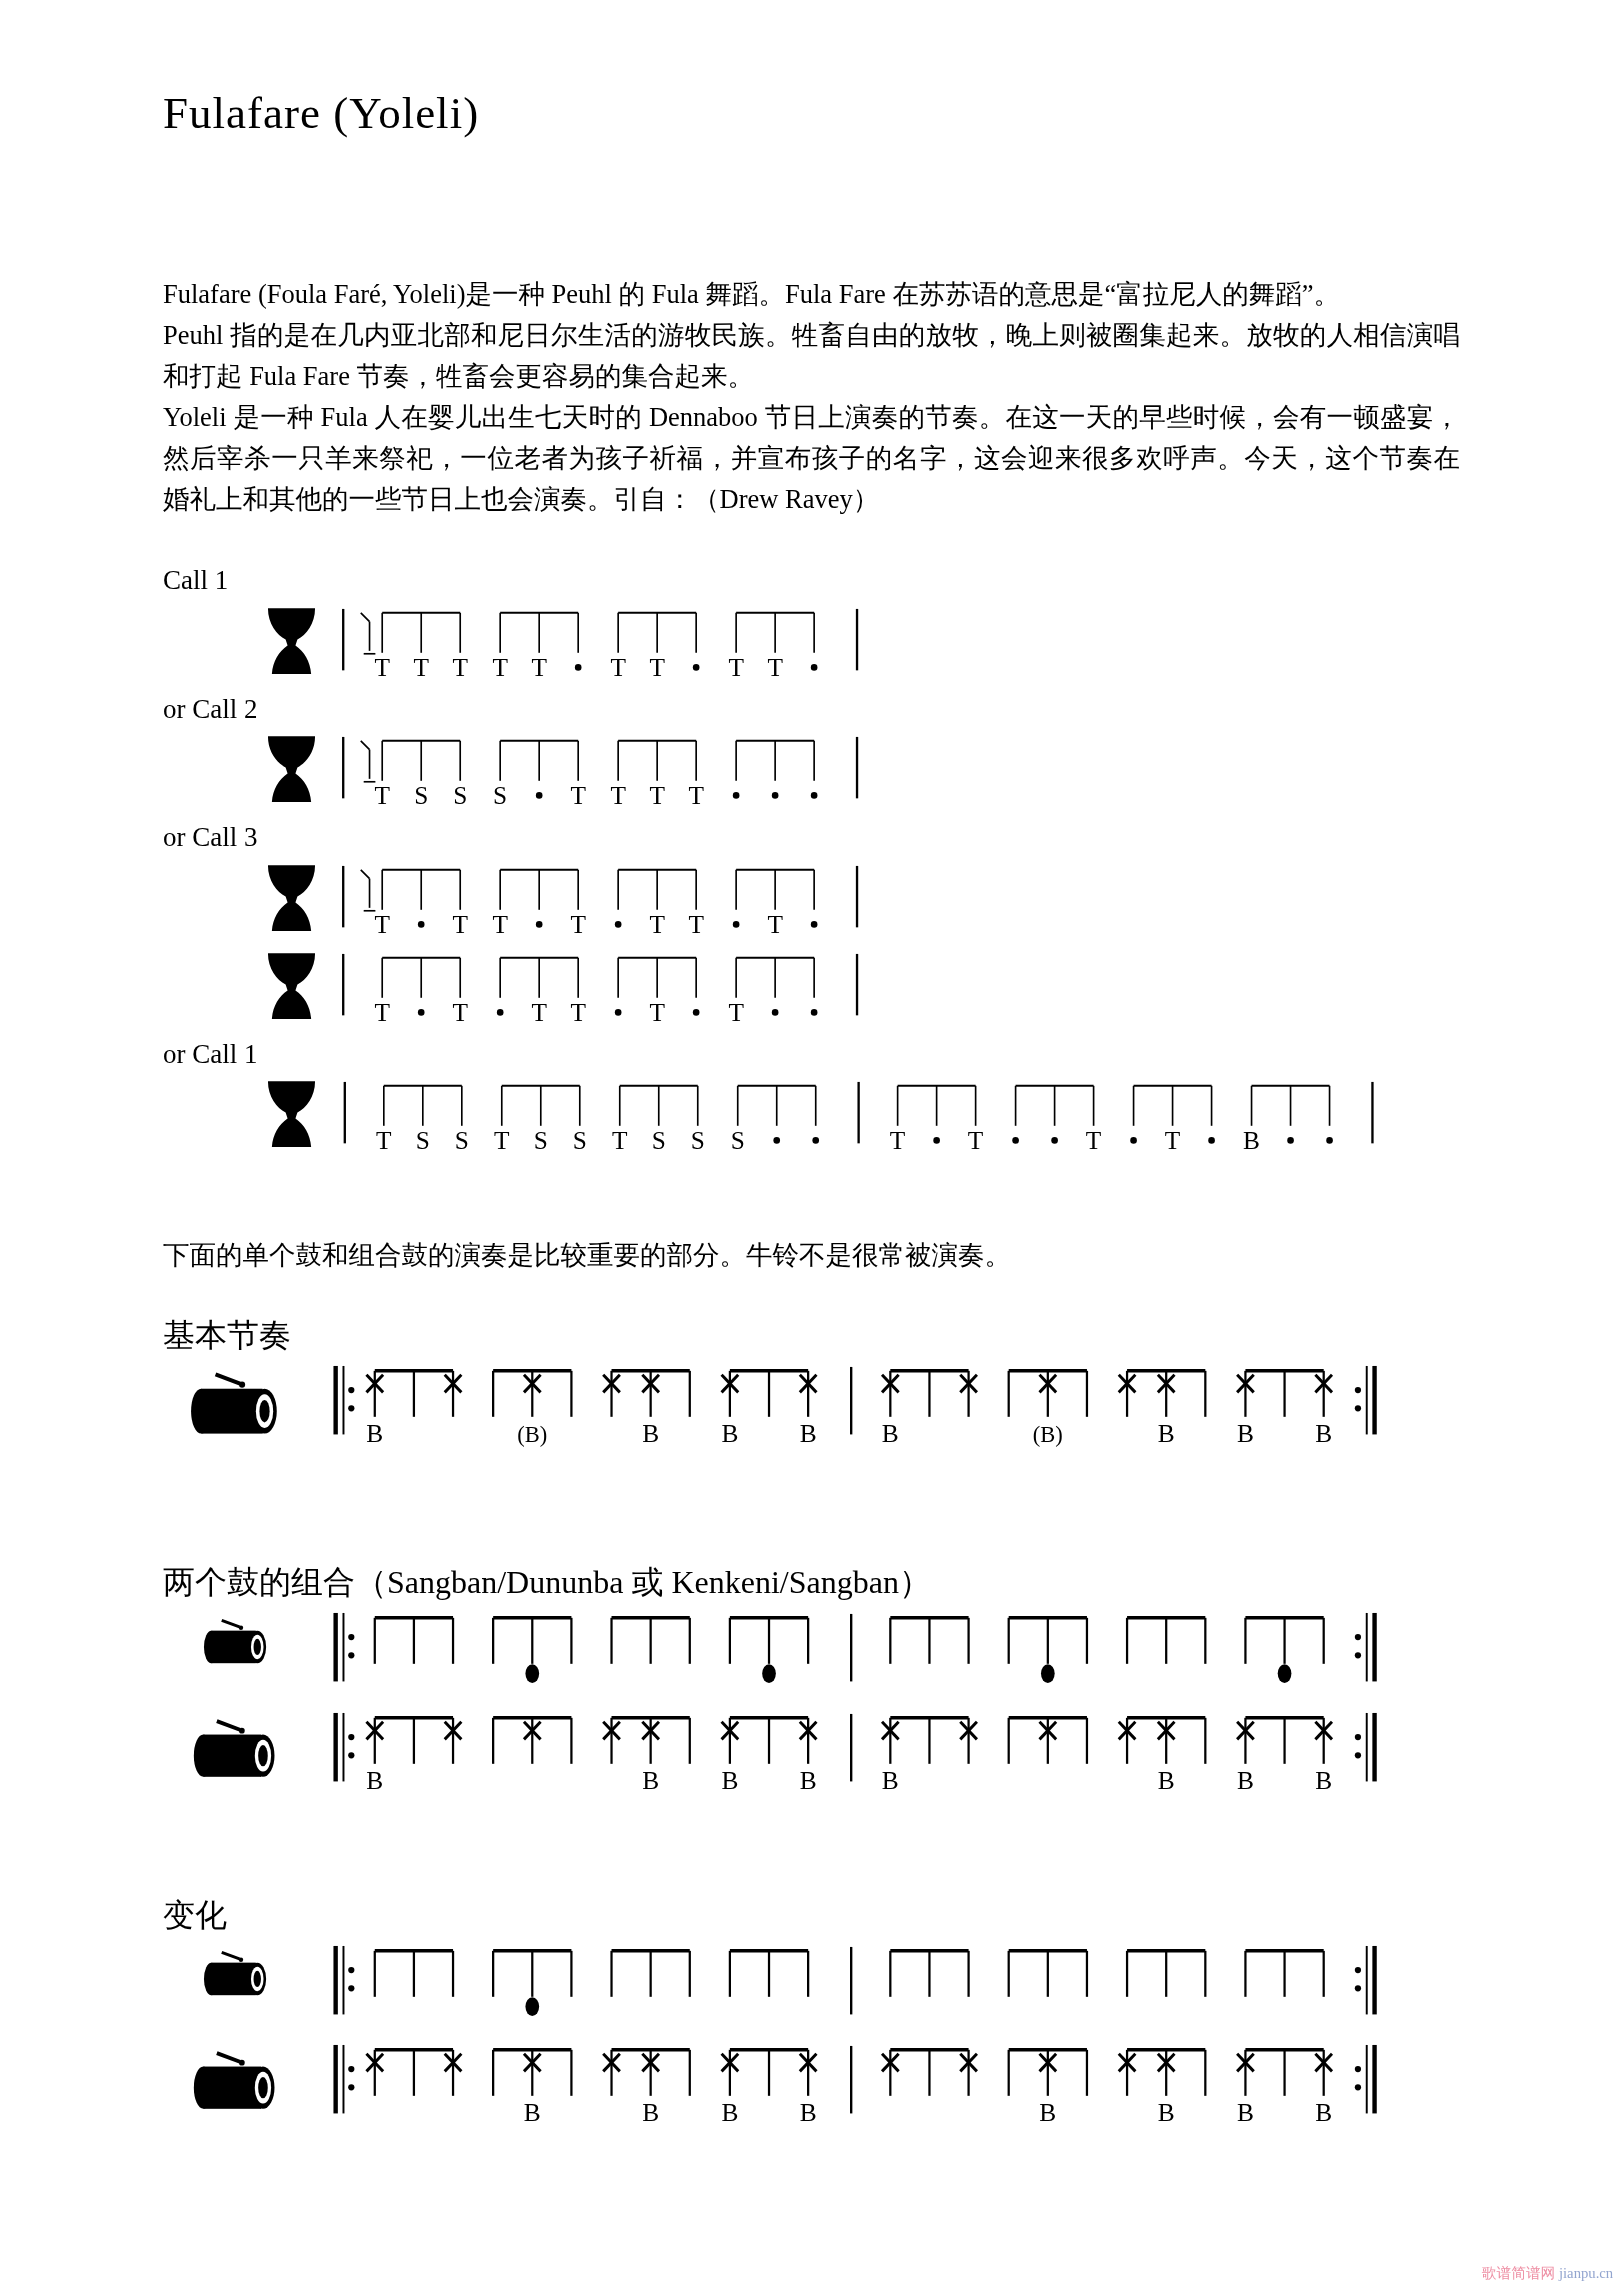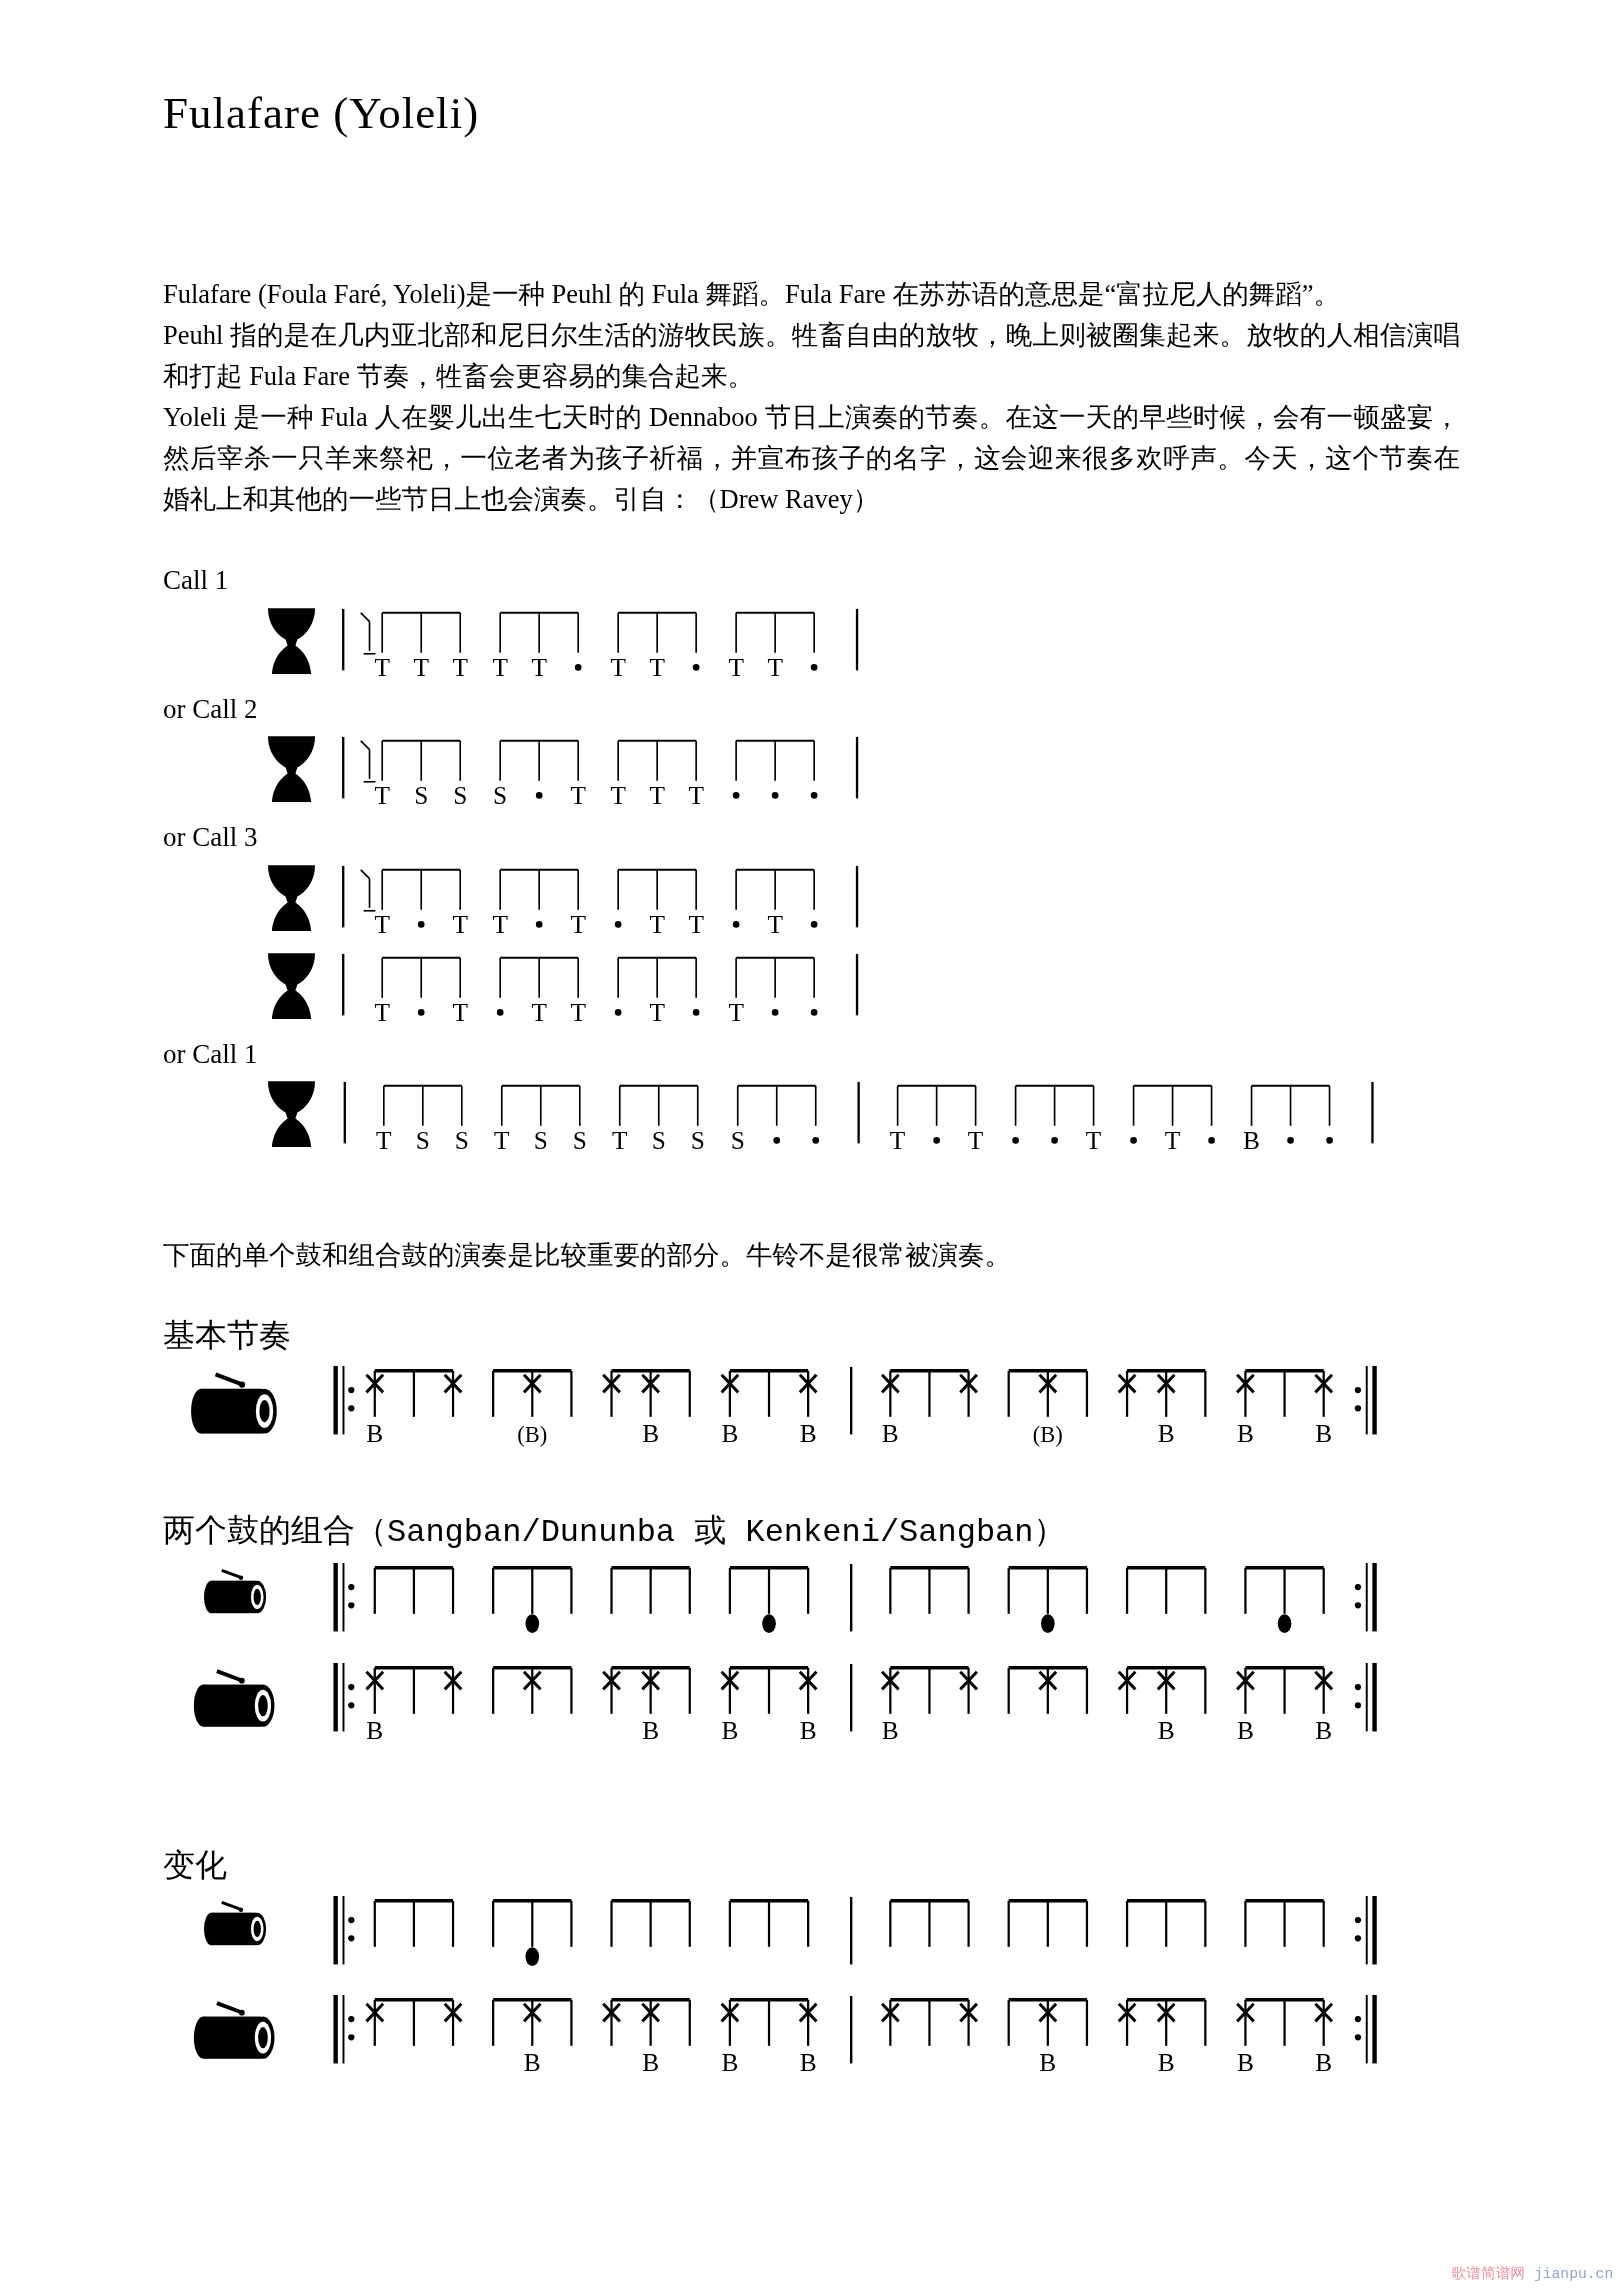--- a/index.html
+++ b/index.html
@@ -42,35 +42,35 @@
     font-size:26.5px;
     line-height:41px;
     text-align:justify;
   }
   .section-label{
     margin:43px 161px 0 163px;
     font-size:32px;
     font-weight:normal;
     line-height:33px;
   }
-  .section-label.combo{margin-top:62px;font-family:Liberation Mono, monospace;}
+  .section-label.combo{margin-top:112px;}
   .section-label.variation{margin-top:98px;}
   .rhythm-rows{margin-top:11.8px;}
   .dunun-row{display:flex;align-items:flex-start;margin-top:9.8px;}
   .dunun-icon-box{
     flex:none;width:129px;margin-left:173px;
     display:flex;justify-content:center;align-items:flex-start;
     padding-top:5.9px;
   }
   .dunun-row svg.notation{margin-left:27.4px;flex:none;}
   .watermark{
     position:absolute;
     right:7.8px;bottom:9.8px;
     font-size:14.7px;
-    font-family:Liberation Mono, monospace;
+    font-family:Liberation Serif, serif;
   }
   .watermark .wm-site{color:#ee8fa4;}
   .watermark .wm-url{color:#93a5cf;}
 </style>
 </head>
 <body>
 
 <div class="page">
 
   <h1 class="title">Fulafare (Yoleli)</h1>

